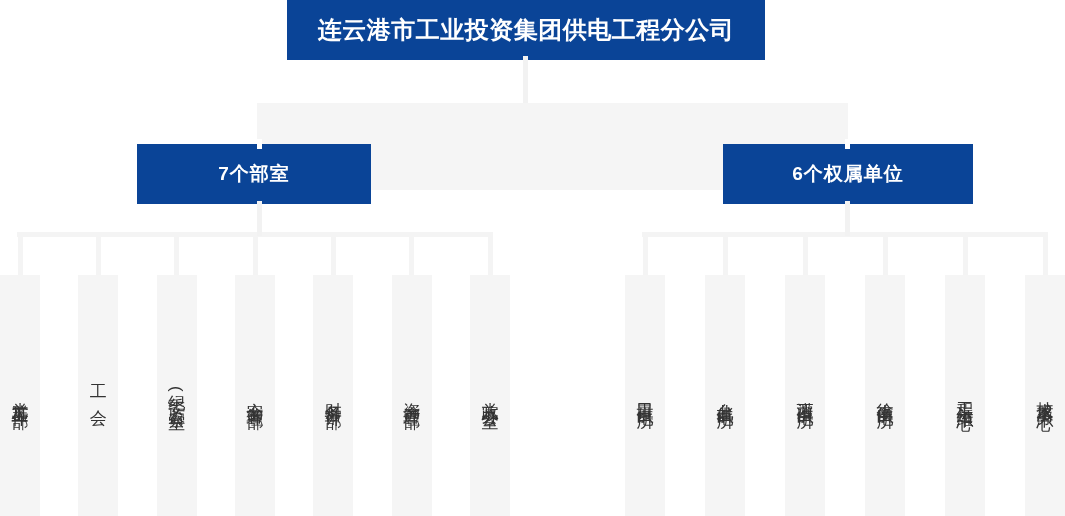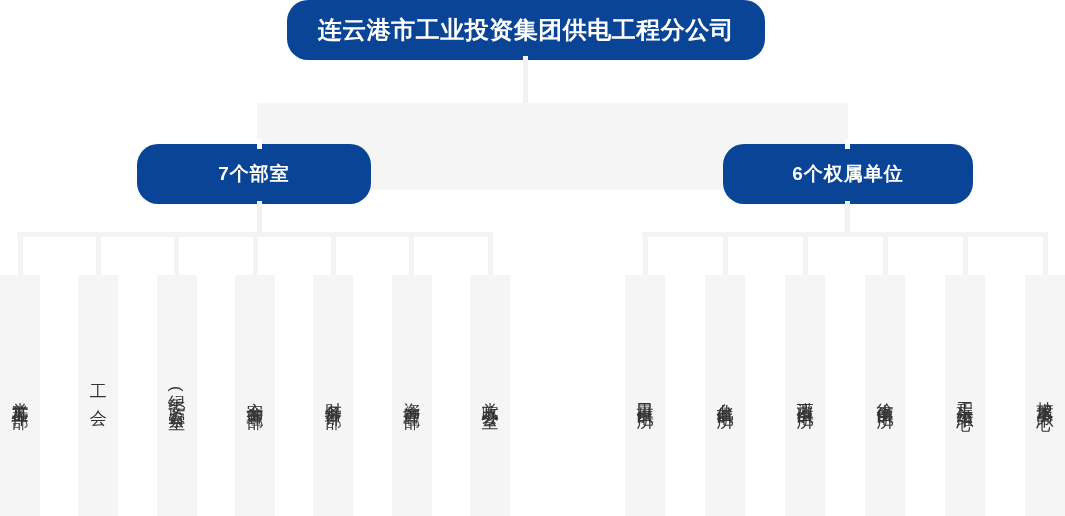--- a/index.html
+++ b/index.html
@@ -55,21 +55,20 @@
   
   .box {
     position: absolute;
     background: #0a4497;
     color: #ffffff;
     display: flex;
     align-items: center;
     justify-content: center;
     z-index: 2;
     font-weight: bold;
-    border-radius: 21px;
   }
   .root-box {
     left: 287px; top: 0;
     width: 478px; height: 60px;
     font-size: 24px;
     letter-spacing: 0.5px;
   }
   .group-box { top: 144px; height: 60px; font-size: 19px; letter-spacing: 1px; }
   .group-box-left  { left: 137px; width: 234px; }
   .group-box-right { left: 723px; width: 250px; }

